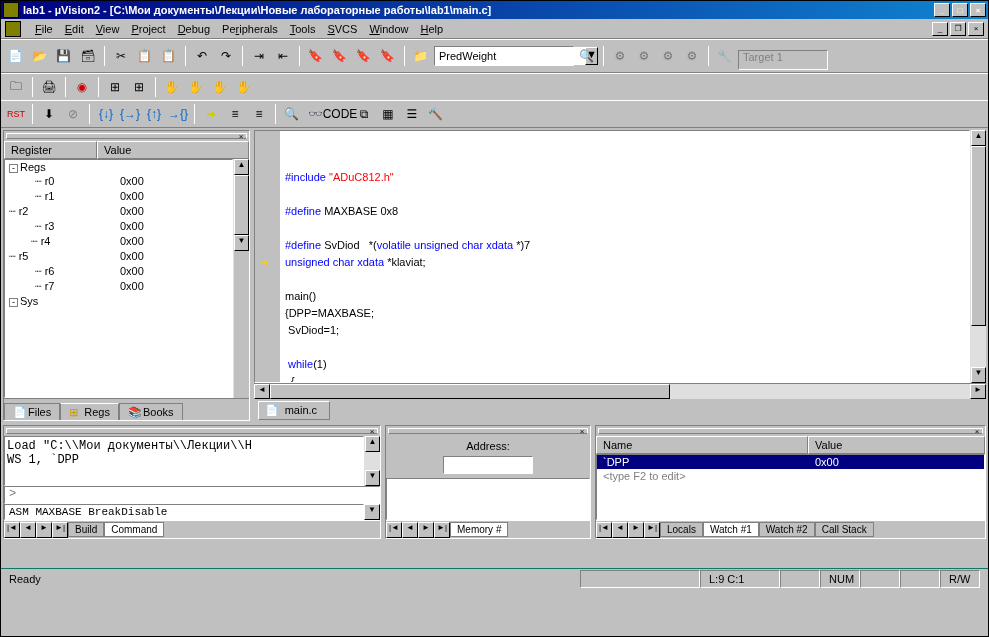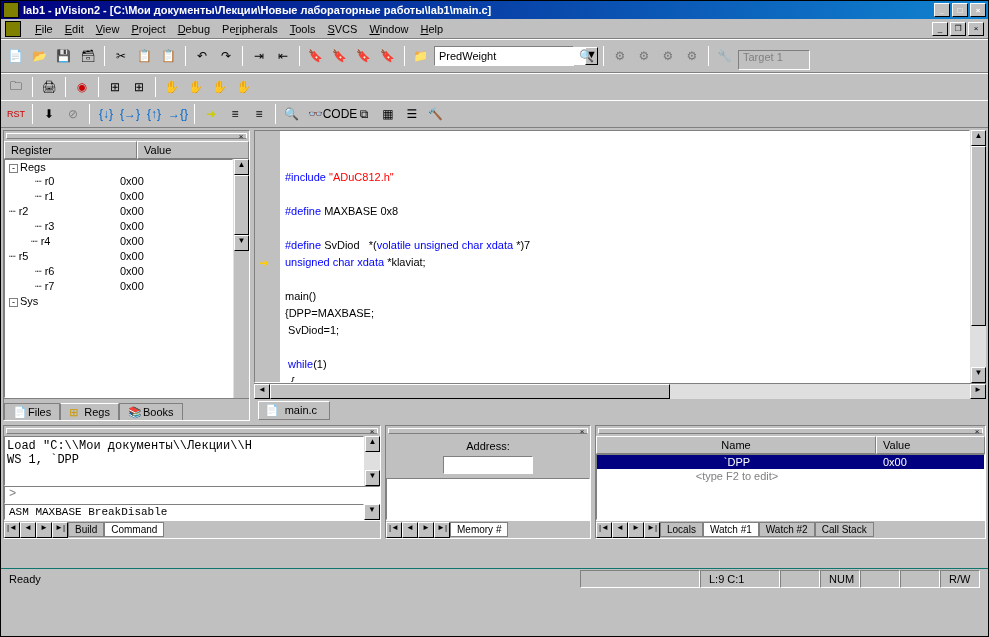--- a/index.html
+++ b/index.html
@@ -19,21 +19,21 @@
 .tbsep { width: 1px; height: 20px; background: #808080; margin: 0 3px; border-right: 1px solid #fff; }
 .combo { width: 140px; height: 20px; background: #fff; border: 1px solid #808080; border-bottom-color: #fff; border-right-color: #fff; display: flex; }
 .combo input { flex: 1; border: 0; padding: 0 4px; font-size: 11px; }
 .combo .dd { width: 16px; background: #c0c0c0; border: 1px solid #fff; border-right-color: #000; border-bottom-color: #000; text-align: center; cursor: pointer; }
 .main { display: flex; height: 295px; }
 .leftpane { width: 247px; border: 1px solid #808080; border-right-color: #fff; border-bottom-color: #fff; margin: 2px; display: flex; flex-direction: column; }
 .dockgrip { height: 6px; background: #c0c0c0; border: 1px solid #fff; border-bottom-color: #808080; margin: 2px; display: flex; justify-content: flex-end; align-items: center; }
 .dockgrip .x { width: 10px; height: 8px; font-size: 8px; text-align: center; cursor: pointer; }
 .reghdr { display: flex; background: #c0c0c0; }
 .reghdr .col { padding: 2px 6px; border: 1px solid #fff; border-right-color: #808080; border-bottom-color: #808080; }
-.reghdr .col1 { width: 133px; }
+.reghdr .col1 { width: 93px; }
 .reghdr .col2 { flex: 1; }
 .reglist { flex: 1; background: #fff; overflow: auto; border: 1px solid #808080; border-bottom-color: #fff; border-right-color: #fff; position: relative; }
 .regrow { display: flex; padding: 1px 0; }
 .regrow .tree { width: 115px; padding-left: 4px; }
 .regrow .val { flex: 1; }
 .tree-box { display: inline-block; width: 9px; height: 9px; border: 1px solid #808080; text-align: center; line-height: 7px; font-size: 9px; margin-right: 2px; background: #fff; }
 .scrollv { width: 16px; background: #c0c0c0; border-left: 1px solid #dfdfdf; }
 .scrollv .arrow { height: 16px; background: #c0c0c0; border: 1px solid #fff; border-right-color: #000; border-bottom-color: #000; text-align: center; font-size: 8px; cursor: pointer; }
 .scrollv .thumb { height: 60px; background: #c0c0c0; border: 1px solid #fff; border-right-color: #000; border-bottom-color: #000; }
 .bottomtabs { display: flex; background: #c0c0c0; border-top: 1px solid #808080; height: 22px; align-items: flex-end; }
@@ -62,28 +62,28 @@
 .ptab.active { background: #fff; }
 .navbtns { display: flex; }
 .navbtn { width: 16px; height: 16px; background: #c0c0c0; border: 1px solid #fff; border-right-color: #000; border-bottom-color: #000; text-align: center; cursor: pointer; font-size: 8px; }
 .statusbar { height: 20px; display: flex; align-items: center; border-top: 1px solid #0f766e; padding: 0 8px; margin-top: 27px; }
 .statusbar .cell { border: 1px solid #808080; border-right-color: #fff; border-bottom-color: #fff; padding: 1px 8px; height: 18px; display: flex; align-items: center; }
 .statusbar .flex { flex: 1; }
 .addr-row { display: flex; align-items: center; padding: 4px; gap: 4px; background: #c0c0c0; flex-direction: column; }
 .addr-input { width: 90px; height: 18px; background: #fff; border: 1px solid #808080; border-bottom-color: #fff; border-right-color: #fff; }
 .watch-hdr { display: flex; background: #c0c0c0; font-size: 11px; }
 .watch-hdr .wcol { padding: 2px 6px; border: 1px solid #fff; border-right-color: #808080; border-bottom-color: #808080; }
-.wc1 { width: 280px; text-align: center; }
+.wc1 { width: 212px; }
 .wc2 { flex: 1; }
 .watchrow { display: flex; }
 .watchrow.sel { background: #000080; color: #fff; }
 .watchrow .wcol { padding: 1px 6px; }
 .cmd-input { background: #fff; border: 1px solid #808080; border-bottom-color: #fff; border-right-color: #fff; height: 18px; padding: 0 4px; font-family: 'Courier New', monospace; font-size: 12px; color: #808080; }
 .hint { background: #fff; border: 1px solid #808080; border-bottom-color: #fff; border-right-color: #fff; height: 16px; padding: 0 4px; font-family: 'Courier New', monospace; font-size: 11px; display: flex; align-items: center; }
-.tgt-combo { width: 72px; height: 20px; background: #c0c0c0; border: 1px solid #808080; border-bottom-color: #fff; border-right-color: #fff; padding: 0 4px; color: #808080; margin-top: 8px; }
+.tgt-combo { width: 90px; height: 20px; background: #c0c0c0; border: 1px solid #808080; border-bottom-color: #fff; border-right-color: #fff; padding: 0 4px; color: #808080; margin-top: 8px; }
 </style>
 </head>
 <body>
 
 <div class="titlebar">
   <div class="icon"></div>
   <div class="title">lab1  - µVision2 - [C:\Мои документы\Лекции\Новые лабораторные работы\lab1\main.c]</div>
   <div class="btns">
     <div class="winbtn">_</div>
     <div class="winbtn">□</div>

